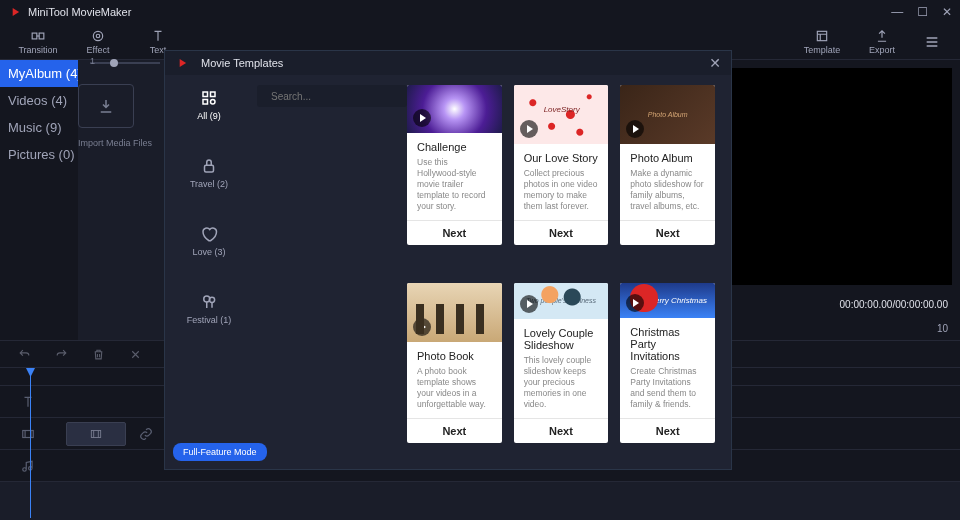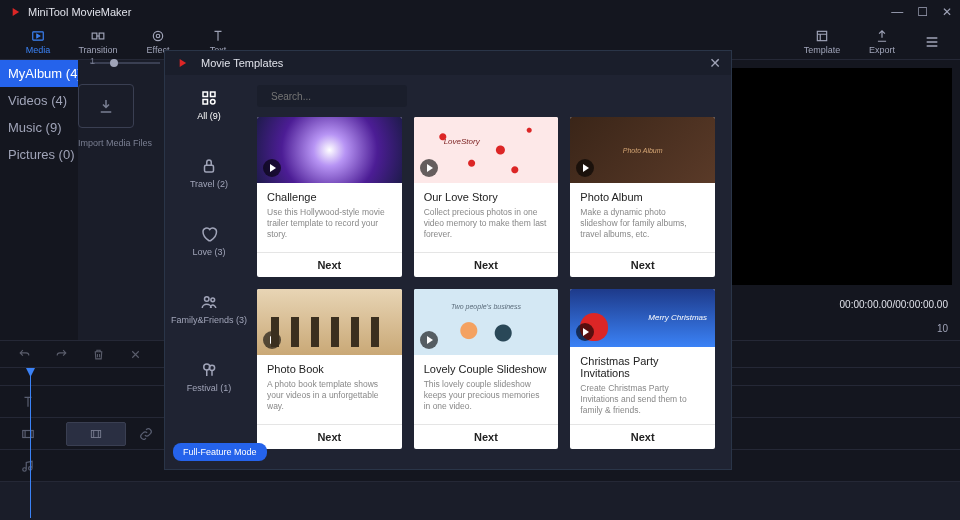--- a/index.html
+++ b/index.html
@@ -43,21 +43,21 @@
 
 .modal{position:absolute;top:50px;left:164px;width:568px;height:420px;background:#1f2332;border:1px solid #2a3548;display:flex;flex-direction:column}
 .modal-head{height:24px;display:flex;align-items:center;padding:0 10px;background:#1a1e2b}
 .modal-title{font-size:11px;color:#e0e2ea;flex:1}
 .modal-close{cursor:pointer;font-size:14px}
 .modal-body{flex:1;display:flex;overflow:hidden}
 .cat-sidebar{width:88px;display:flex;flex-direction:column;align-items:center;padding-top:14px;gap:36px}
 .cat-item{display:flex;flex-direction:column;align-items:center;gap:4px;cursor:pointer;font-size:9px;color:#a0a4b8}
 .cat-item.active{color:#fff}
 .cat-item svg{width:18px;height:18px}
-.template-area{flex:1;display:flex;flex-direction:column;padding:10px 16px 0 4px;overflow:hidden}
+.template-area{flex:1;display:flex;flex-direction:row;padding:10px 16px 0 4px;overflow:hidden}
 .search-box{height:22px;width:150px;background:#1a1e2b;border-radius:3px;display:flex;align-items:center;padding:0 8px;gap:6px;margin-bottom:10px}
 .search-box input{background:transparent;border:none;outline:none;color:#7a7f92;font-size:10px;flex:1}
 .card-grid{display:grid;grid-template-columns:repeat(3,1fr);gap:12px}
 .card{background:#fff;border-radius:2px;overflow:hidden;display:flex;flex-direction:column;height:160px}
 .card-thumb{height:66px;position:relative;background:#333;background-size:cover}
 .play-btn{position:absolute;left:6px;bottom:6px;width:18px;height:18px;border-radius:50%;background:rgba(0,0,0,.6);display:flex;align-items:center;justify-content:center}
 .play-btn::after{content:"";border-left:6px solid #fff;border-top:4px solid transparent;border-bottom:4px solid transparent;margin-left:2px}
 .card-body{flex:1;padding:8px 10px;display:flex;flex-direction:column}
 .card-title{font-size:11px;color:#222;font-weight:500;margin-bottom:4px}
 .card-desc{font-size:8.5px;color:#888;line-height:1.3;flex:1}
@@ -88,27 +88,20 @@
     </svg>
   <span class="app-title">MiniTool MovieMaker</span>
   <div class="win-controls">
     <span>—</span>
     <span>☐</span>
     <span>✕</span>
   </div>
 </div>
 
 <div class="toolbar">
-  <div class="tool-item active">
-    <svg viewBox="0 0 24 24" fill="none" stroke="currentColor" stroke-width="2">
-        <rect x="3" y="5" width="18" height="14" rx="1"></rect>
-        <path d="M10 9l5 3-5 3z" fill="currentColor"></path>
-      </svg>
-    <span>Media</span>
-  </div>
   <div class="tool-item">
     <svg viewBox="0 0 24 24" fill="none" stroke="currentColor" stroke-width="2">
         <rect x="2" y="7" width="8" height="10"></rect>
         <rect x="14" y="7" width="8" height="10"></rect>
         <path d="M10 12h4"></path>
       </svg>
     <span>Transition</span>
   </div>
   <div class="tool-item">
     <svg viewBox="0 0 24 24" fill="none" stroke="currentColor" stroke-width="2">
@@ -267,28 +260,20 @@
         <span><span>Travel</span>&nbsp;<span>(2)</span></span>
       </div>
       <div class="cat-item">
         <svg viewBox="0 0 24 24" fill="none" stroke="currentColor" stroke-width="2">
             <path d="M12 21s-8-5-8-12a5 5 0 019-3 5 5 0 019 3c0 7-8 12-8 12z"></path>
           </svg>
         <span><span>Love</span>&nbsp;<span>(3)</span></span>
       </div>
       <div class="cat-item">
         <svg viewBox="0 0 24 24" fill="none" stroke="currentColor" stroke-width="2">
-            <circle cx="9" cy="8" r="3"></circle>
-            <circle cx="17" cy="9" r="2.5"></circle>
-            <path d="M3 20c0-3 3-5 6-5s6 2 6 5M14 20c0-2 1.5-4 3-4s4 2 4 4"></path>
-          </svg>
-        <span><span>Family&amp;Friends</span>&nbsp;<span>(3)</span></span>
-      </div>
-      <div class="cat-item">
-        <svg viewBox="0 0 24 24" fill="none" stroke="currentColor" stroke-width="2">
             <circle cx="9" cy="8" r="4"></circle>
             <circle cx="16" cy="9" r="3.5"></circle>
             <path d="M9 12v8M16 12.5v7"></path>
           </svg>
         <span><span>Festival</span>&nbsp;<span>(1)</span></span>
       </div>
     </div>
     <div class="template-area">
       <div class="search-box">
         <svg width="11" height="11" viewBox="0 0 24 24" fill="none" stroke="#7a7f92" stroke-width="2">

